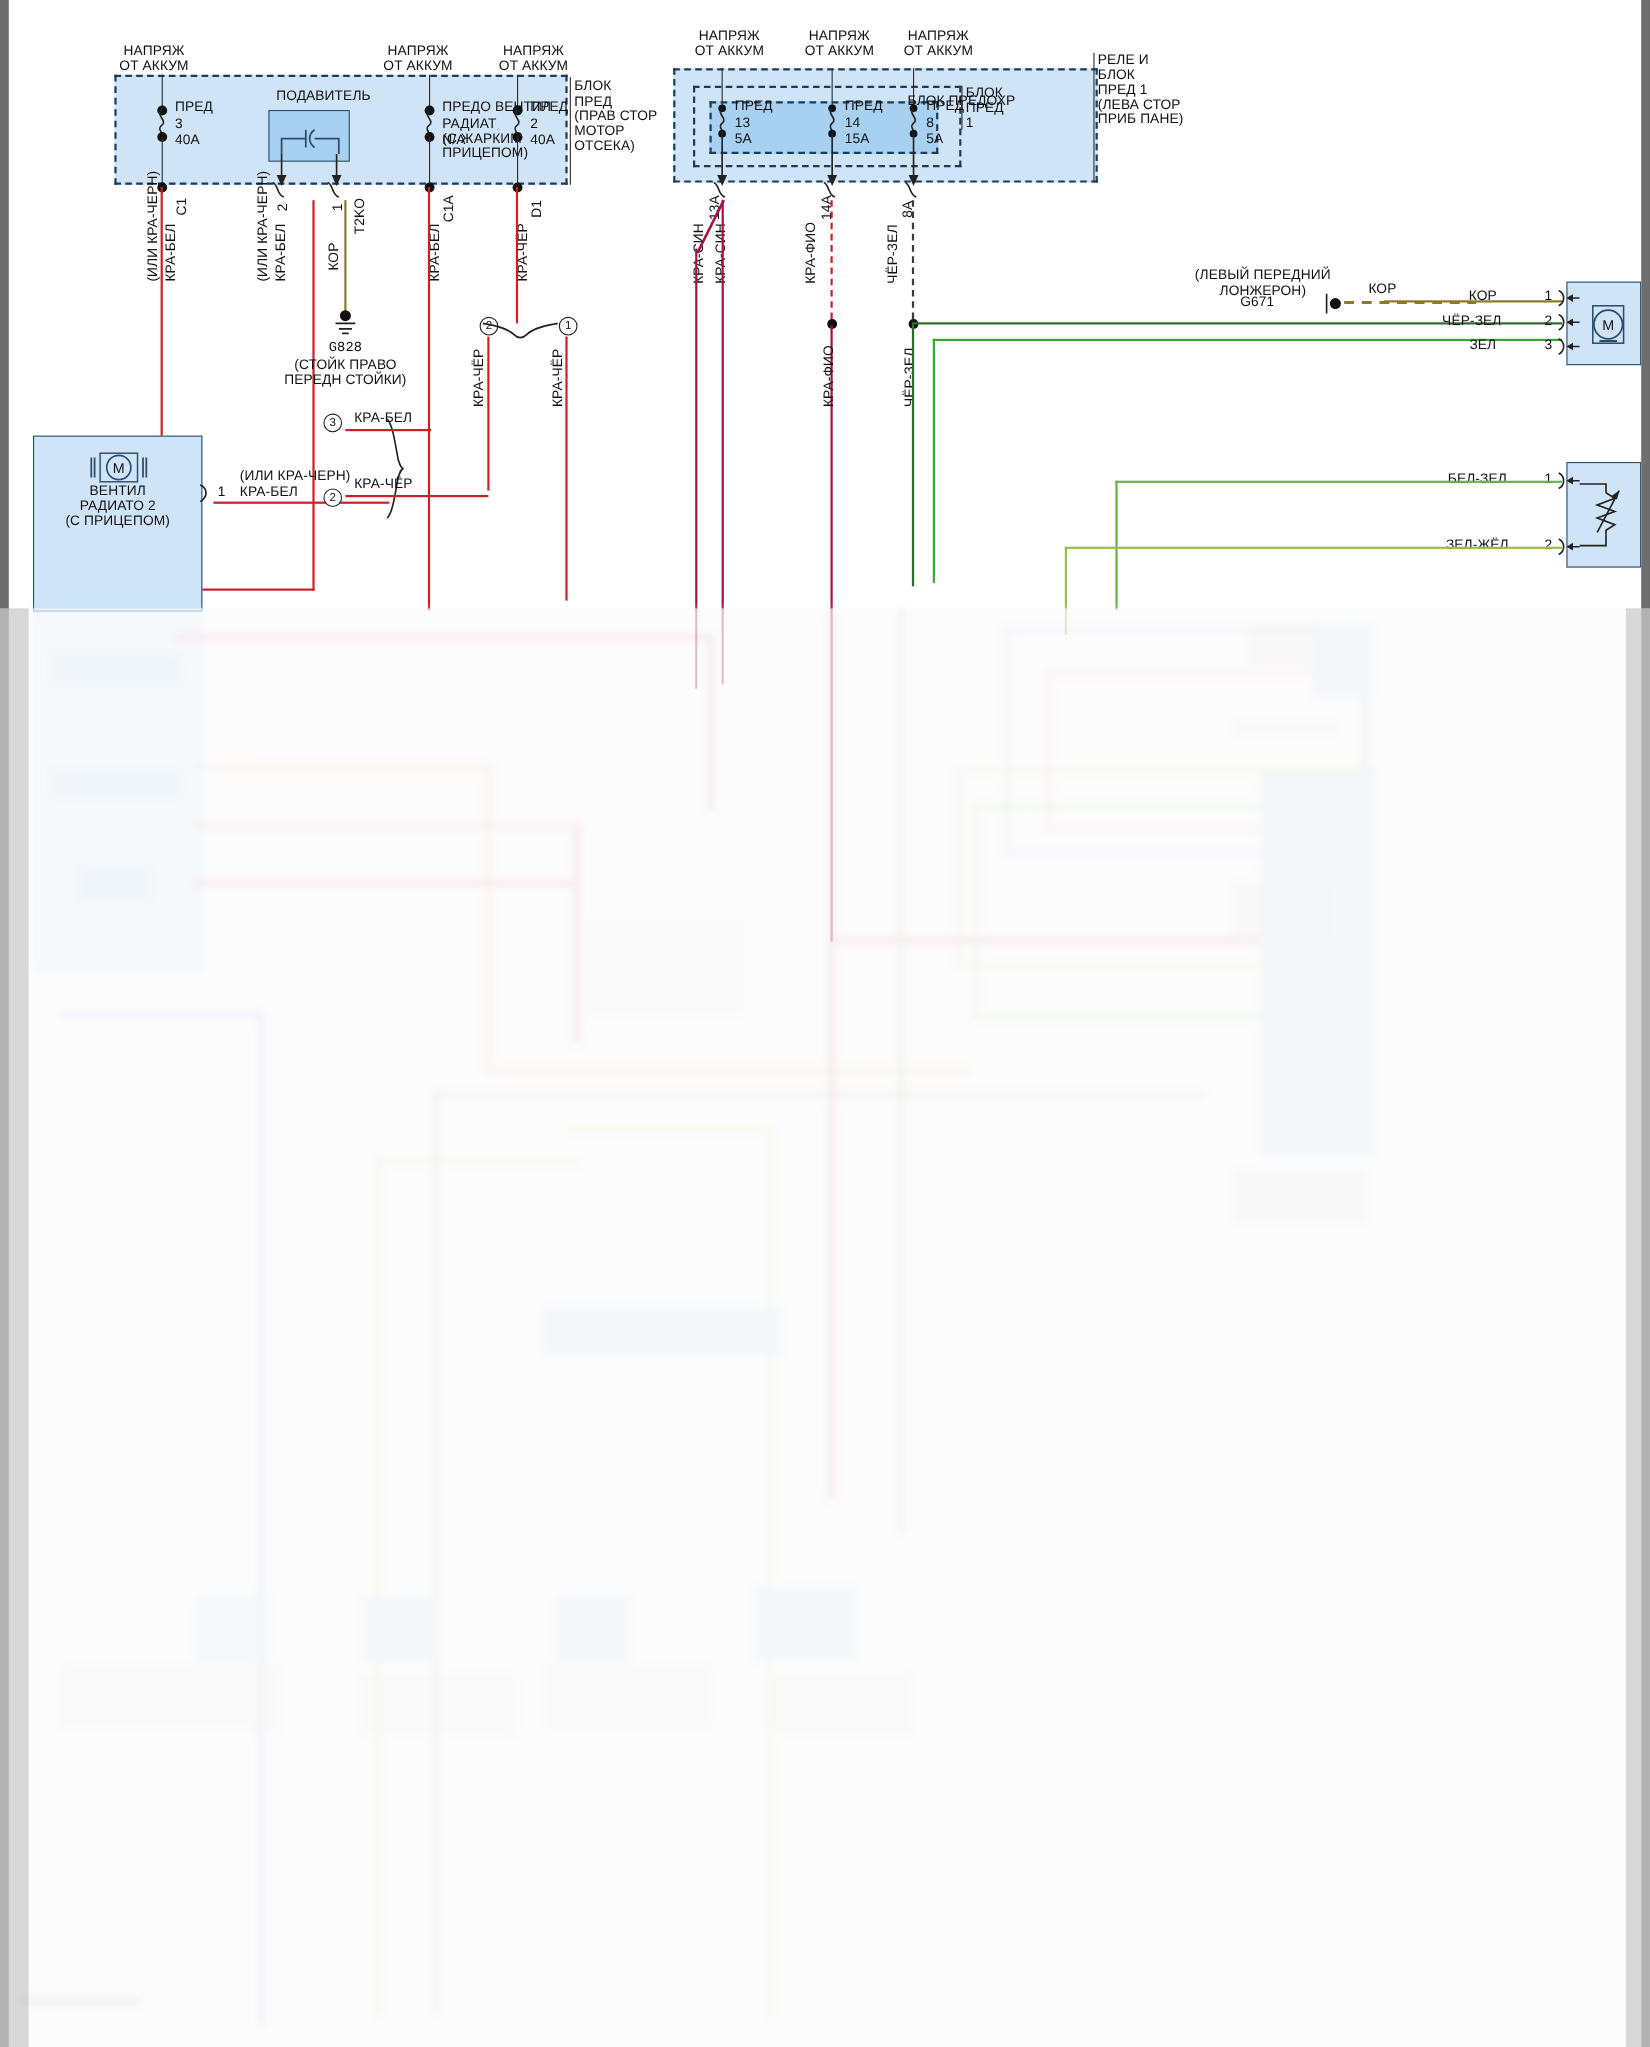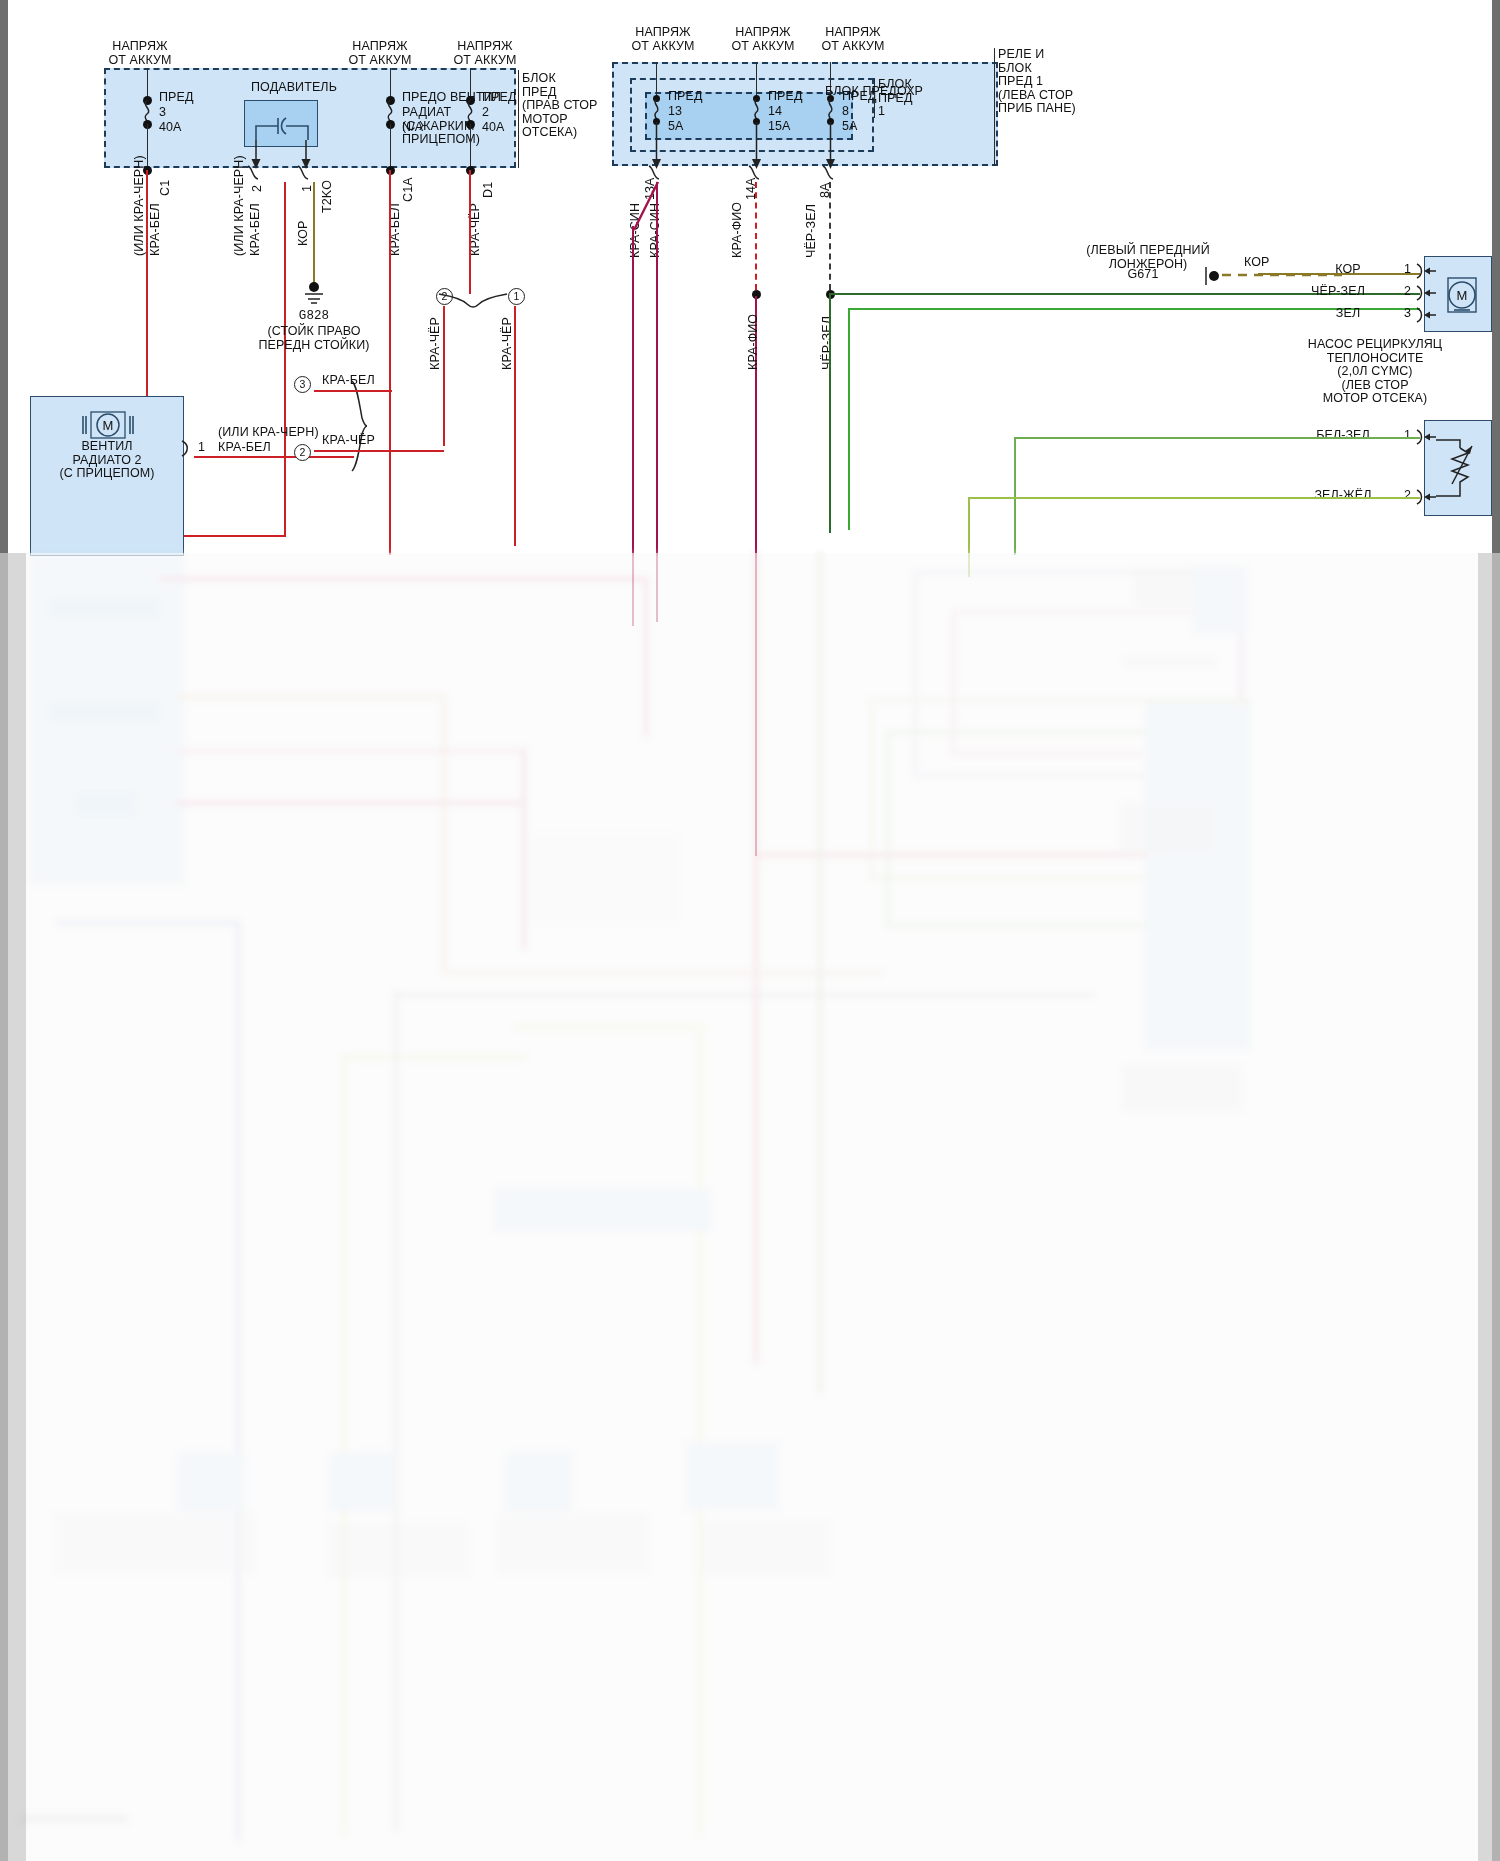--- a/index.html
+++ b/index.html
@@ -311,25 +311,20 @@
       <path d="M10,9 L16,5.5 L16,12.5 Z" fill="#222"></path>
       <path d="M10,31 L16,27.5 L16,34.5 Z" fill="#222"></path>
       <path d="M10,53 L16,49.5 L16,56.5 Z" fill="#222"></path>
     </svg>
     <div class="lbl r" style="left:1290px;top:263px;width:100px;">КОР</div>
     <div class="lbl" style="left:1396px;top:263px;">1</div>
     <div class="lbl r" style="left:1270px;top:285px;width:120px;">ЧЁР-ЗЕЛ</div>
     <div class="lbl" style="left:1396px;top:285px;">2</div>
     <div class="lbl r" style="left:1290px;top:307px;width:100px;">ЗЕЛ</div>
     <div class="lbl" style="left:1396px;top:307px;">3</div>
-    <div class="lbl r" style="left:1250px;top:338px;width:234px;">НАСОС РЕЦИРКУЛЯЦ
-ТЕПЛОНОСИТЕ
-(2,0Л CYMC)
-(ЛЕВ СТОР
-МОТОР ОТСЕКА)</div>
 
     <div class="box comp" style="left:1416px;top:420px;width:68px;height:96px;"></div>
     <svg style="left:1424px;top:424px;width:56px;height:90px;">
       <path class="stk2" d="M4,16 L28,16 L28,24"></path>
       <path class="stk2" d="M28,62 L28,72 L4,72"></path>
       <path class="stk2" d="M28,24 L36,29 L20,35 L36,41 L20,47 L36,53 L28,58 L28,62"></path>
       <path class="stk2" d="M40,22 L20,60"></path>
       <path d="M40,22 L33,27 L38,30 Z" fill="#222"></path>
     </svg>
     <svg style="left:1406px;top:428px;width:22px;height:86px;">

